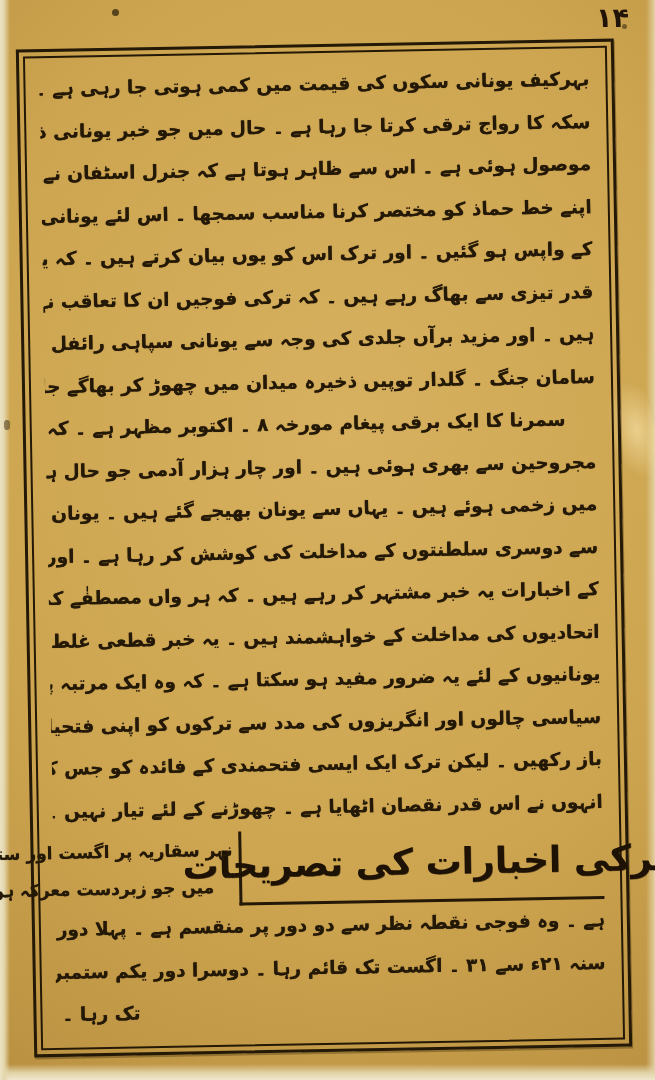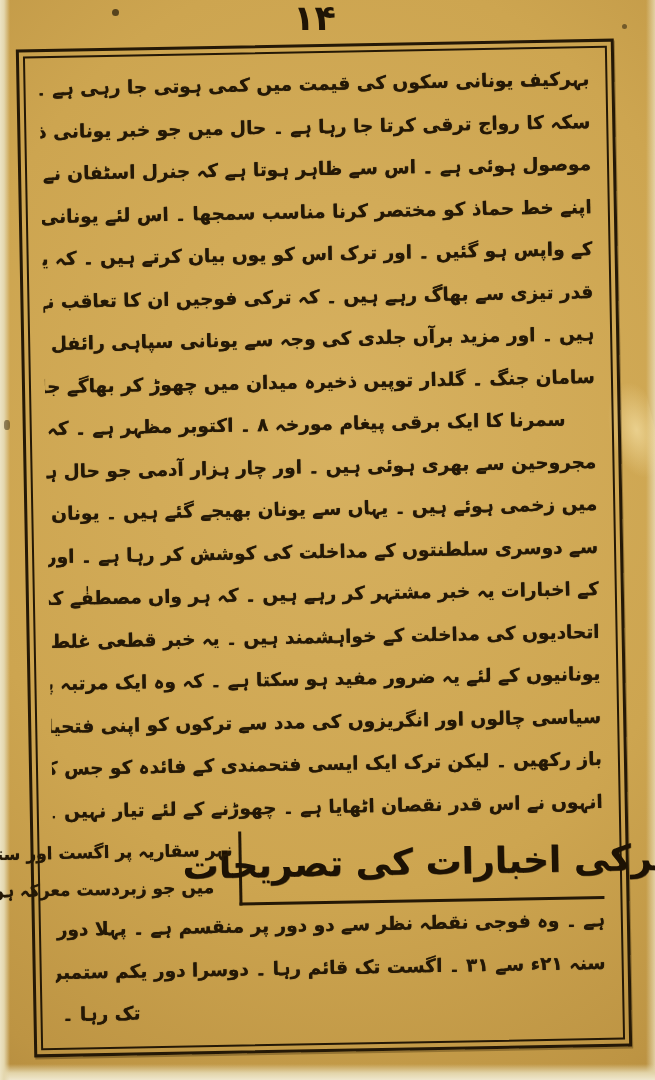--- a/index.html
+++ b/index.html
@@ -23,21 +23,21 @@
     transform:rotate(-14deg);
     pointer-events:none;
   }
   .speck{position:absolute;border-radius:50%;background:#3a2c12;opacity:.8;}
   .speck.s1{left:112px;top:9px;width:7px;height:7px;}
   .speck.s2{left:622px;top:24px;width:5px;height:5px;opacity:.6;}
   .speck.s3{left:4px;top:420px;width:6px;height:10px;opacity:.5;border-radius:40%;}
 
   .page-number{
     position:absolute;top:0px;left:0;right:26px;
-    text-align:center;color:#1f1405;font-weight:700;font-size:35px;line-height:36px;
+    text-align:right;color:#1f1405;font-weight:700;font-size:27px;line-height:36px;
   }
 
   
   .sheet{
     position:absolute;left:25px;top:44px;width:592px;height:1002px;
     border:3px solid #241806;
     transform:rotate(-1.05deg);transform-origin:50% 50%;
     box-shadow:1px 2px 0 rgba(58,40,10,.35);
   }
   .sheet-inner{

